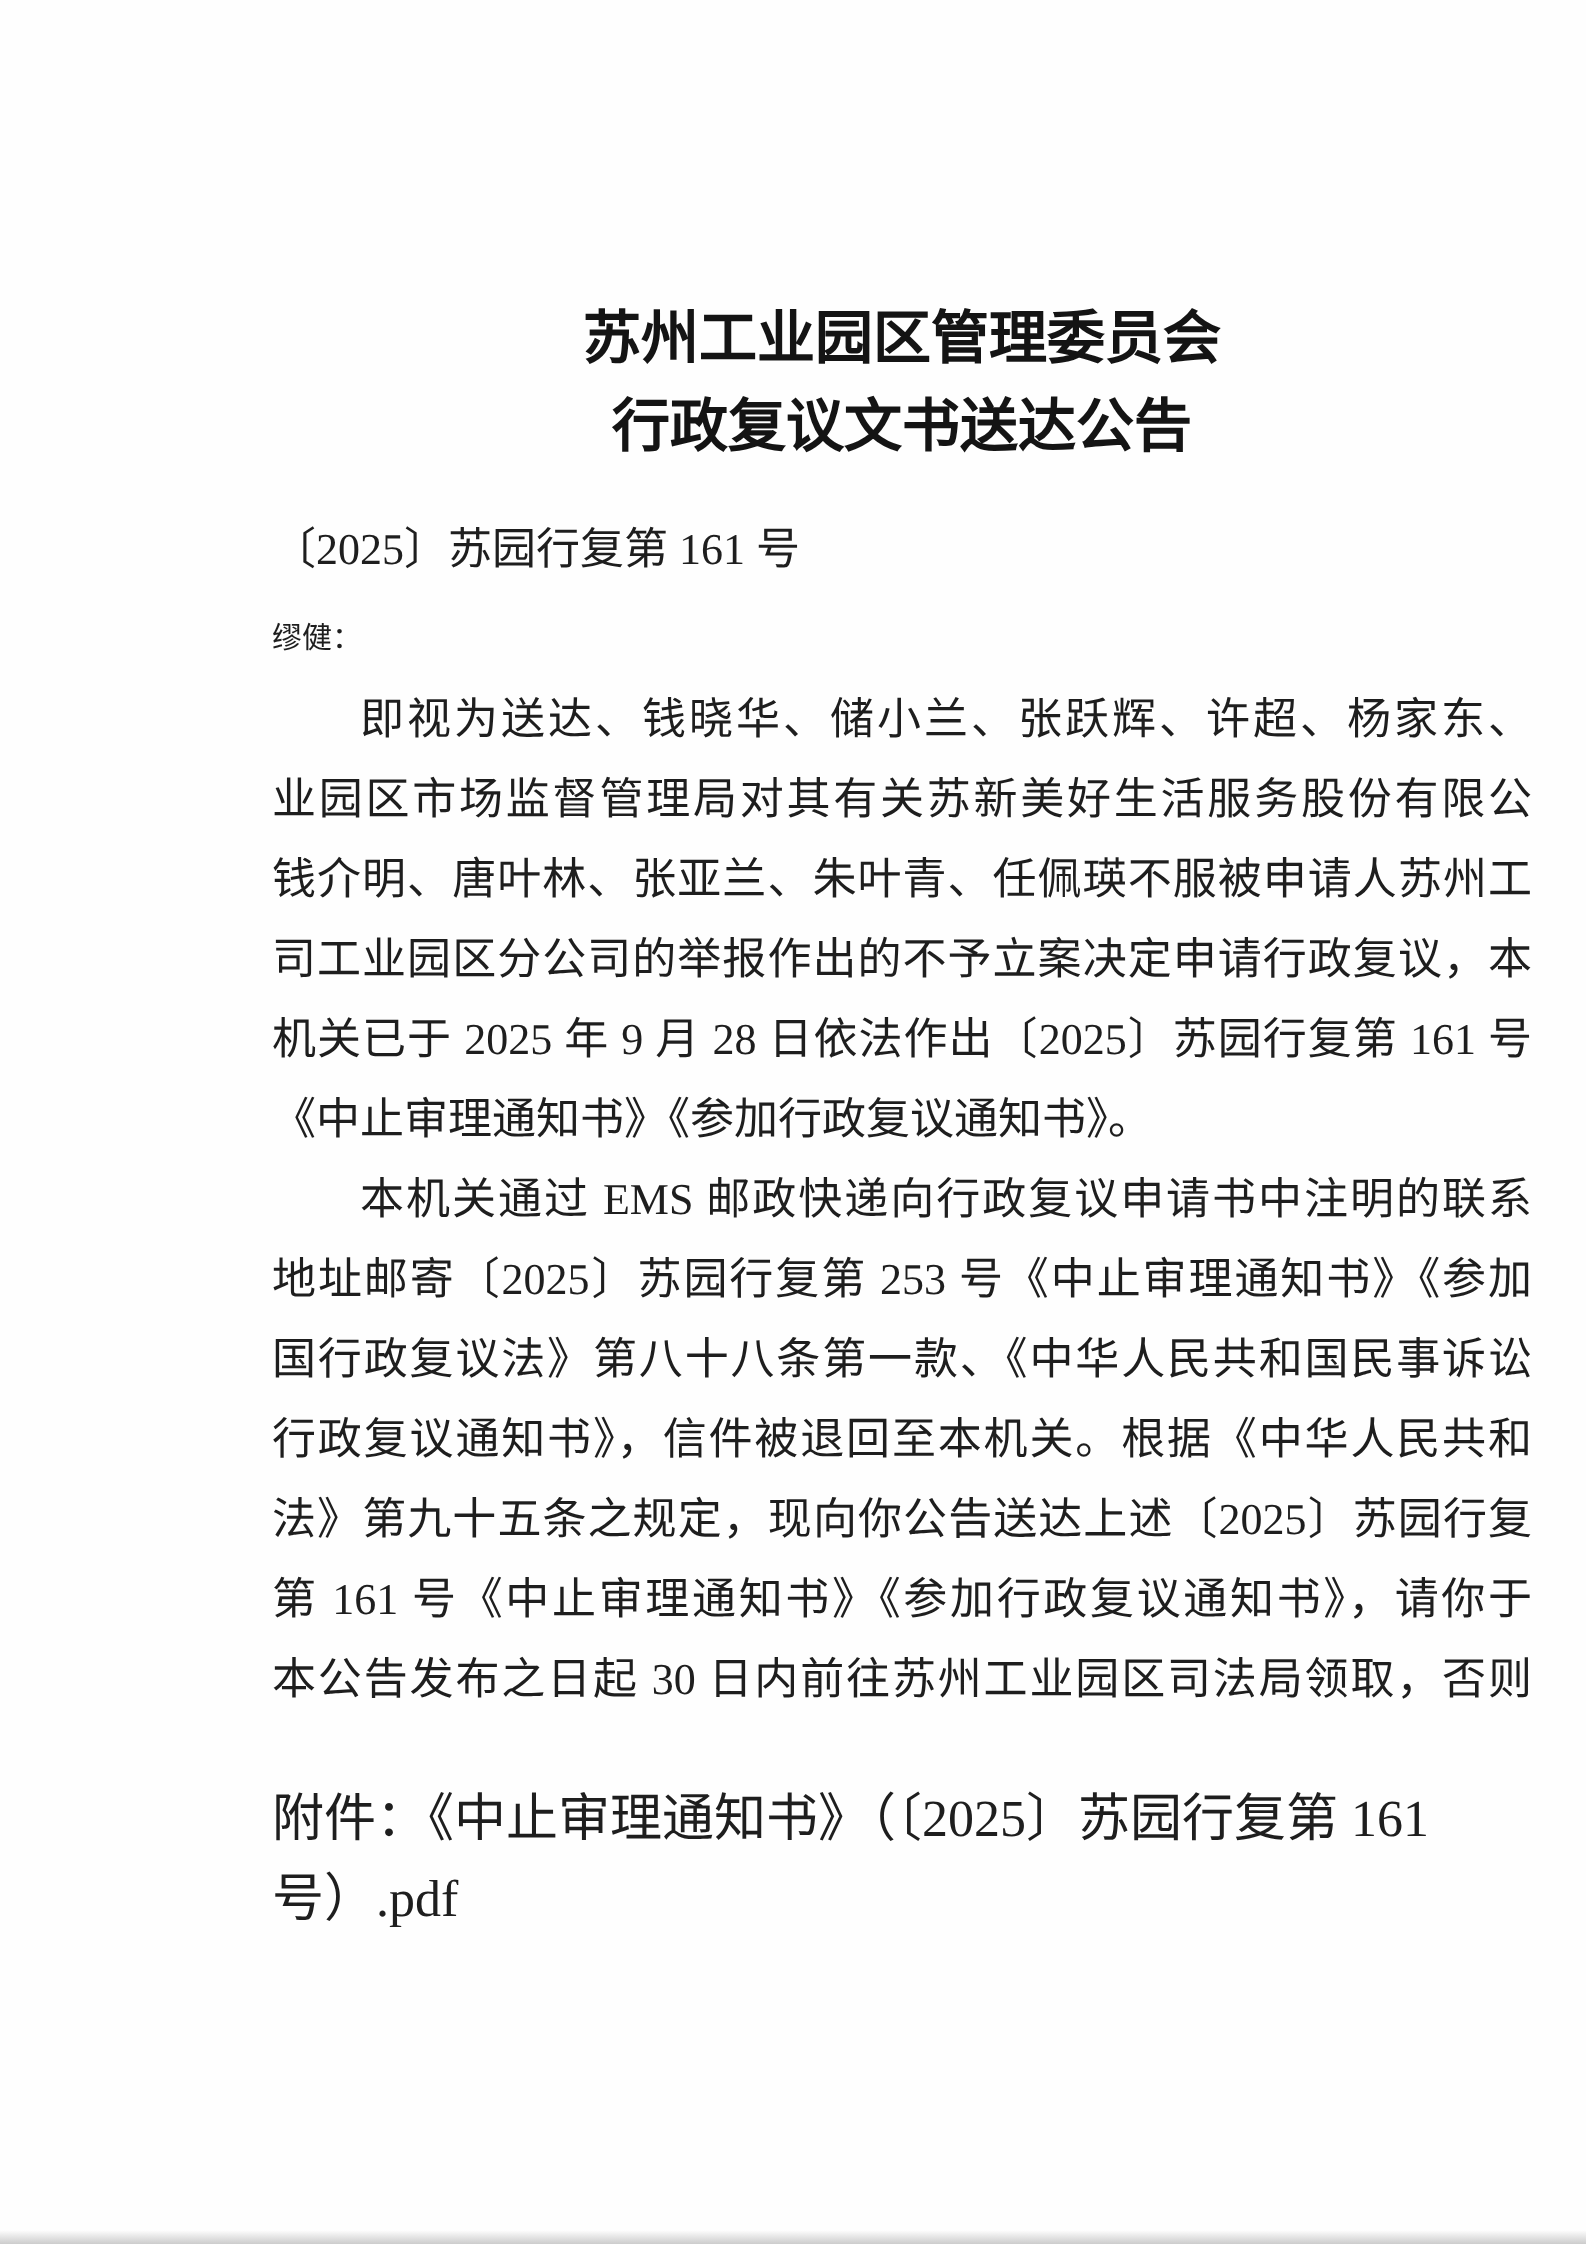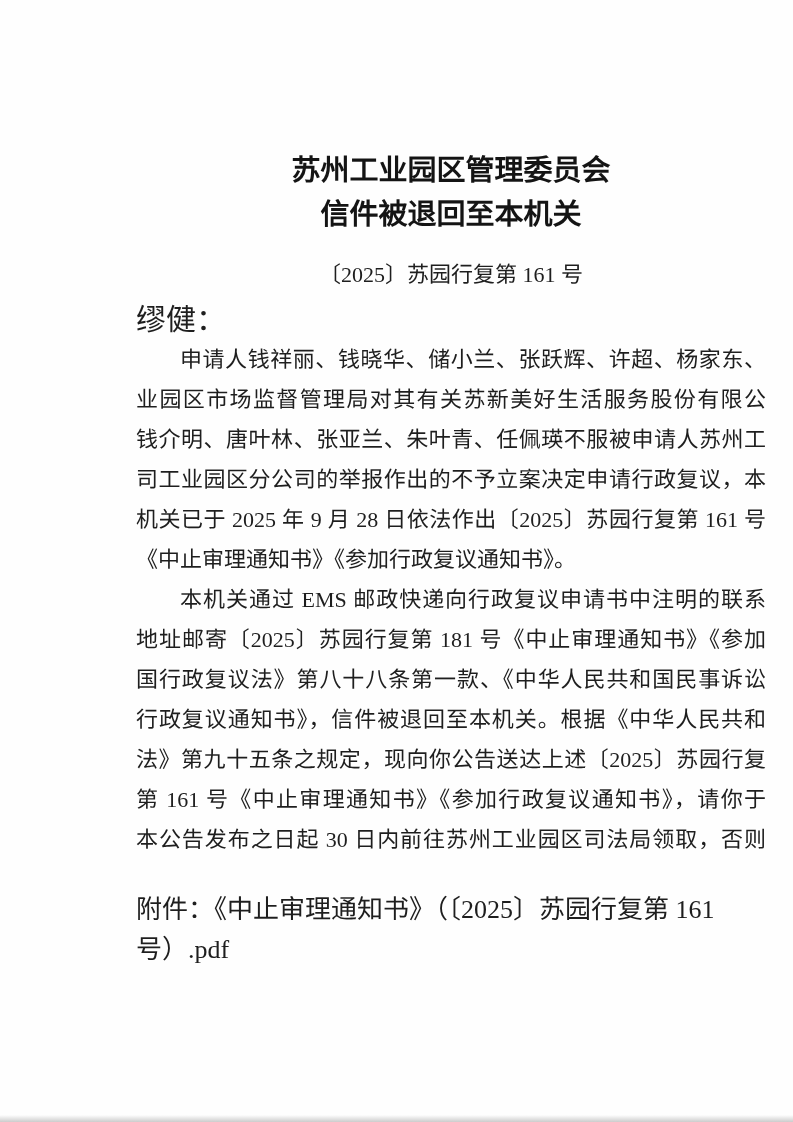--- a/index.html
+++ b/index.html
@@ -26,27 +26,27 @@
   .title {
     margin: 0;
     text-align: center;
     font-size: 29px;
     line-height: 44px;
     font-weight: bold;
     color: #141414;
   }
   .doc-number {
     margin-top: 24px;
-    text-align: center;
+    text-align: left;
     font-size: 22px;
     line-height: 30px;
   }
   .addressee {
     margin-top: 10px;
-    font-size: 30px;
+    font-size: 15px;
     line-height: 40px;
   }
   .paragraph {
     margin: 0;
   }
   .line {
     font-size: 22px;
     line-height: 40px;
     text-align: justify;
     text-align-last: justify;
@@ -71,36 +71,36 @@
     background: linear-gradient(to bottom, rgba(255,255,255,0), #cccccc);
   }
 </style>
 </head>
 <body>
 
 <div class="page">
   <div class="content">
     <h1 class="title">
       <div>苏州工业园区管理委员会</div>
-      <div>信件被退回至本机关</div>
+      <div>行政复议文书送达公告</div>
     </h1>
     <div class="doc-number">〔2025〕苏园行复第 161 号</div>
     <div class="addressee">缪健：</div>
     <div id="body-container">
         <div class="paragraph">
-          <div class="line first">申请人钱祥丽、钱晓华、储小兰、张跃辉、许超、杨家东、</div>
+          <div class="line first">即视为送达、钱晓华、储小兰、张跃辉、许超、杨家东、</div>
           <div class="line">业园区市场监督管理局对其有关苏新美好生活服务股份有限公</div>
           <div class="line">钱介明、唐叶林、张亚兰、朱叶青、任佩瑛不服被申请人苏州工</div>
           <div class="line">司工业园区分公司的举报作出的不予立案决定申请行政复议，本</div>
           <div class="line">机关已于 2025 年 9 月 28 日依法作出〔2025〕苏园行复第 161 号</div>
           <div class="line last">《中止审理通知书》《参加行政复议通知书》。</div>
         </div>
         <div class="paragraph">
           <div class="line first">本机关通过 EMS 邮政快递向行政复议申请书中注明的联系</div>
-          <div class="line">地址邮寄〔2025〕苏园行复第 181 号《中止审理通知书》《参加</div>
+          <div class="line">地址邮寄〔2025〕苏园行复第 253 号《中止审理通知书》《参加</div>
           <div class="line">国行政复议法》第八十八条第一款、《中华人民共和国民事诉讼</div>
           <div class="line">行政复议通知书》，信件被退回至本机关。根据《中华人民共和</div>
           <div class="line">法》第九十五条之规定，现向你公告送达上述〔2025〕苏园行复</div>
           <div class="line">第 161 号《中止审理通知书》《参加行政复议通知书》，请你于</div>
           <div class="line">本公告发布之日起 30 日内前往苏州工业园区司法局领取，否则</div>
         </div>
       </div>
     <div class="attachment">
       <span>附件：</span><span>《中止审理通知书》（〔2025〕苏园行复第 161 号）.pdf</span>
     </div>

